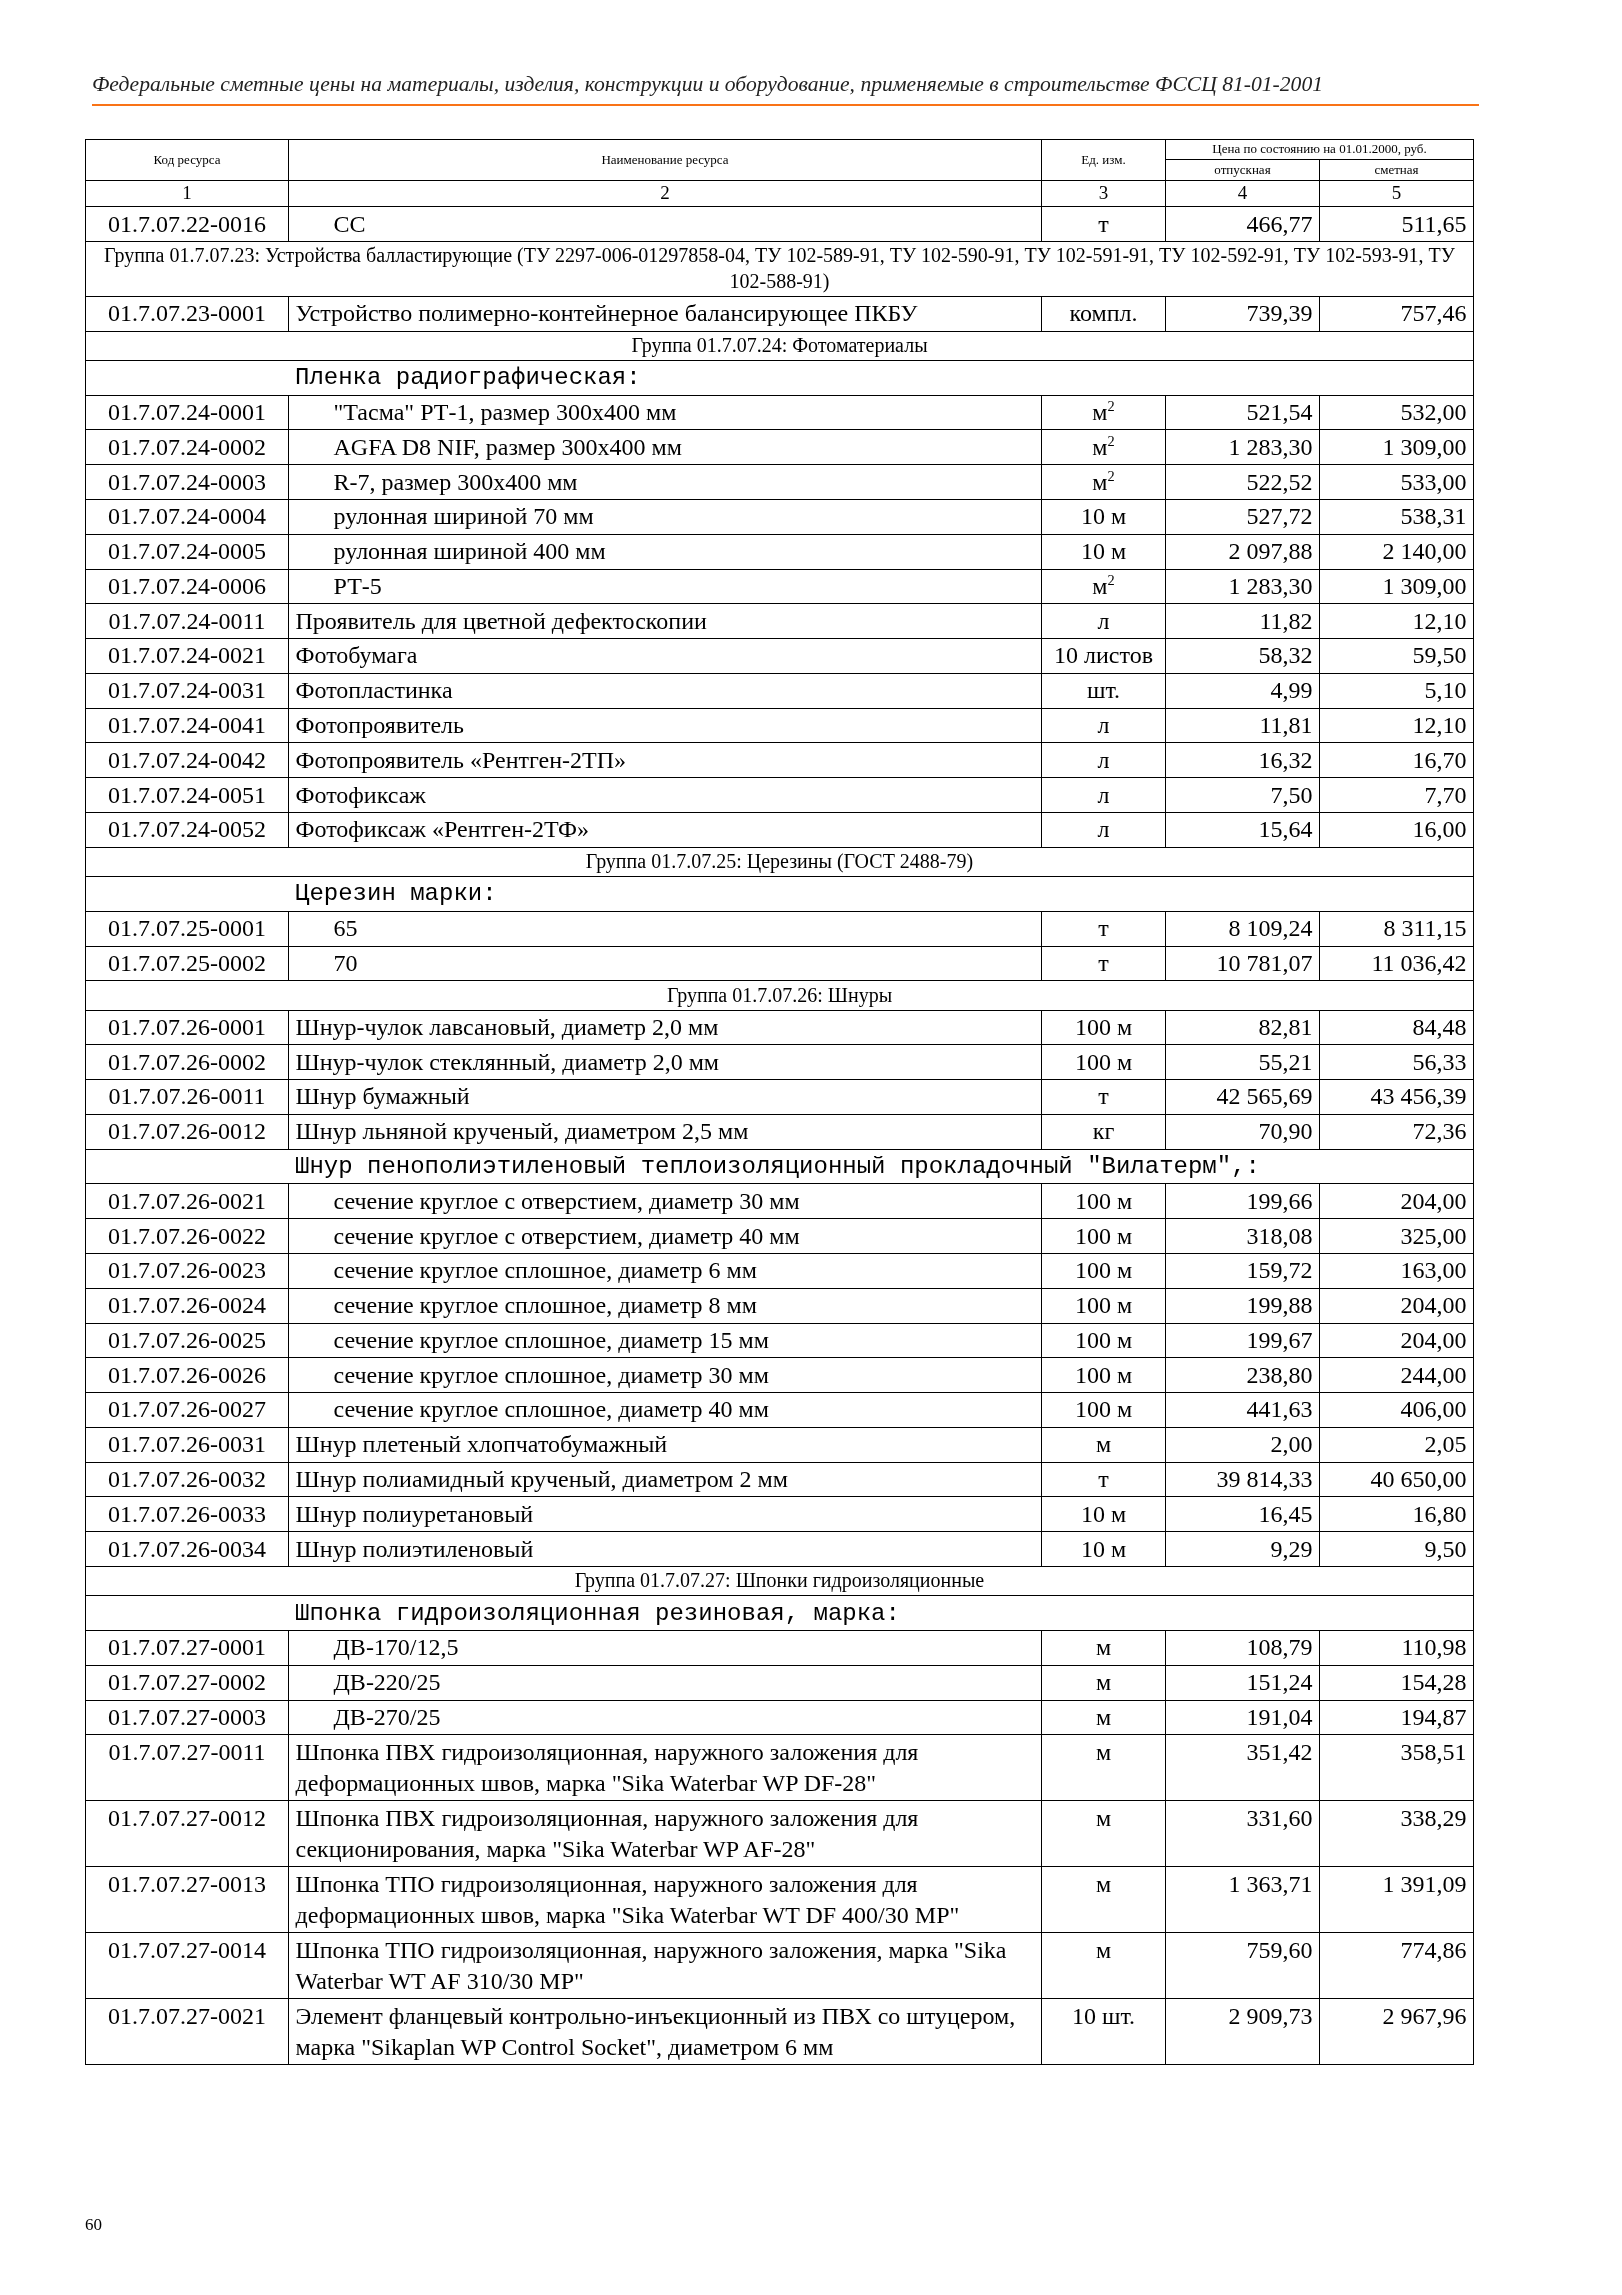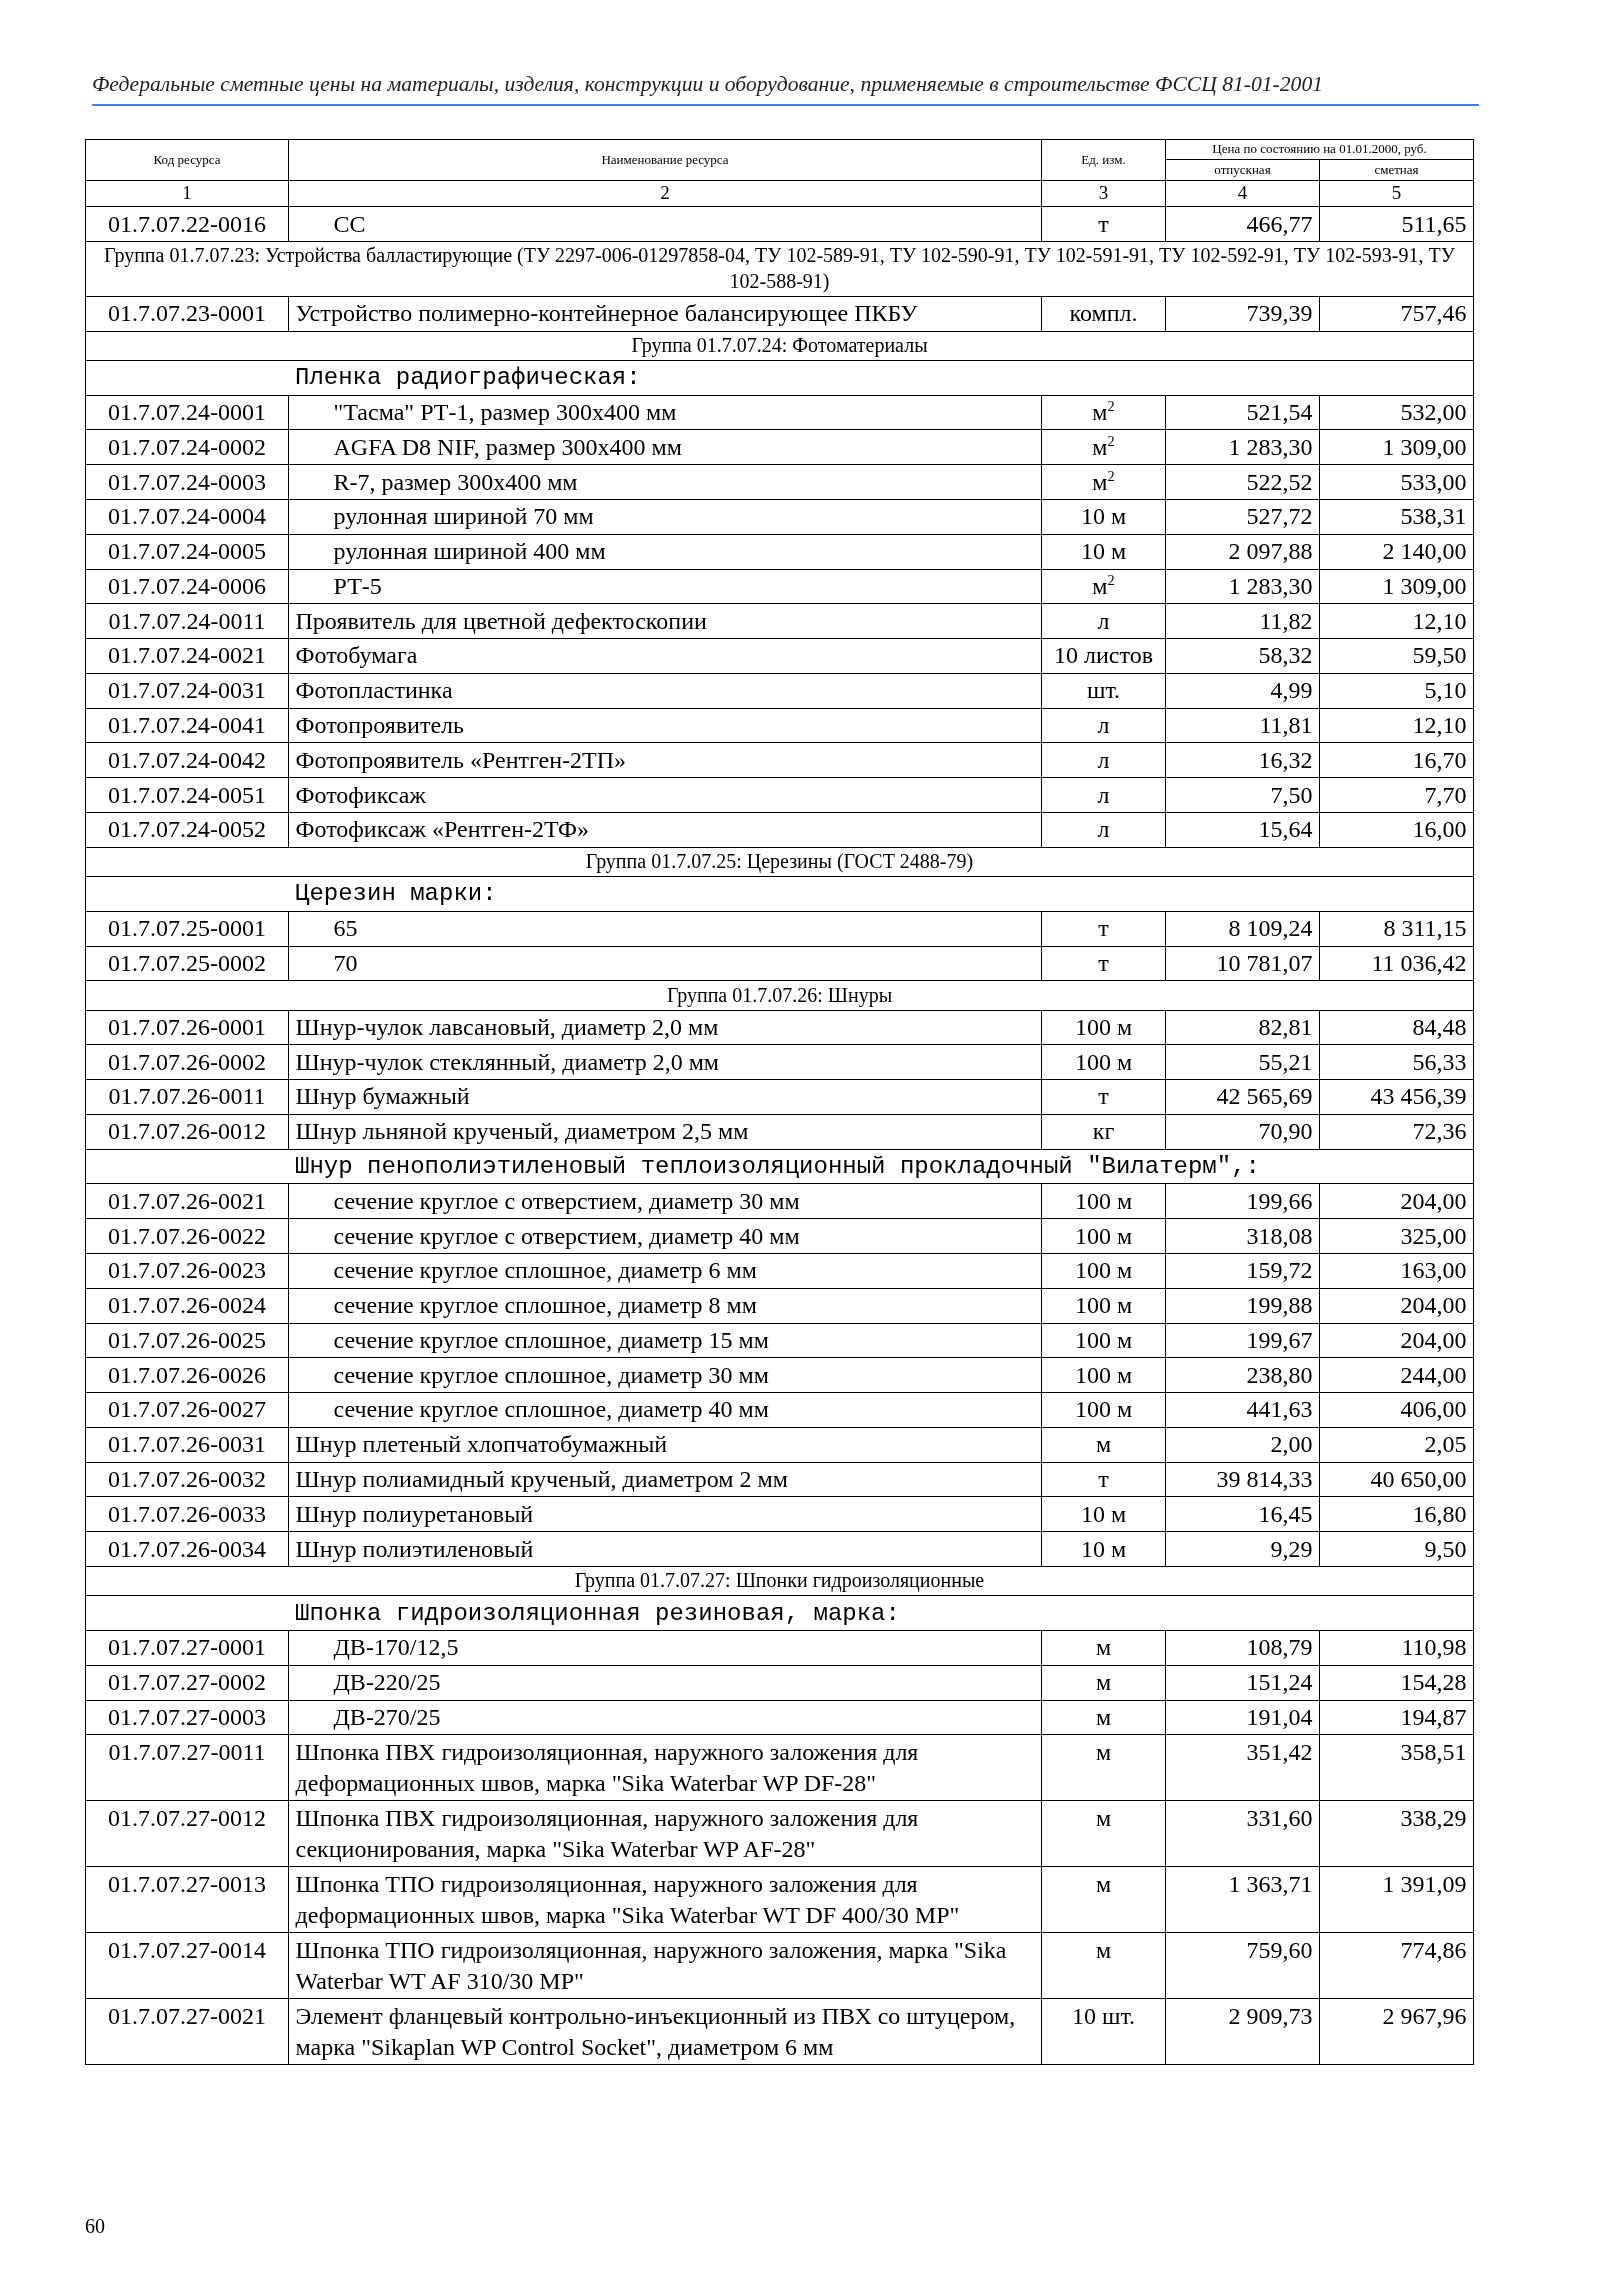--- a/index.html
+++ b/index.html
@@ -1,37 +1,37 @@
 <!DOCTYPE html>
 <html style="font-size:10.5px"><head>
 <meta charset="utf-8">
 <style>
   html, body { margin: 0; padding: 0; background: #ffffff; }
   body { width: 1623px; height: 2295px; position: relative; font-family: "Liberation Serif", "DejaVu Serif", serif; color: #000; }
   .running-header {
     position: absolute; left: 92px; top: 72px; width: 1387px;
     font-style: italic; font-size: 21.6px; color: #222;
-    border-bottom: 2px solid #3b82f6; padding-bottom: 6.5px; white-space: nowrap;
+    border-bottom: 2px solid #f97316; padding-bottom: 6.5px; white-space: nowrap;
   }
   table.price {
     position: absolute; left: 85px; top: 139px; width: 1387px;
     border-collapse: collapse; table-layout: fixed; font-size: 24px; line-height: 1.3;
   }
   table.price td, table.price th { border: 1.6px solid #000; padding: 1.3px 6.5px; vertical-align: top; font-weight: normal; }
   table.price th { font-size: 13px; text-align: center; vertical-align: middle; }
   col.c1 { width: 203px; } col.c2 { width: 753px; } col.c3 { width: 124px; } col.c4 { width: 154px; } col.c5 { width: 154px; }
   .num-row td { text-align: center; font-size: 19px; padding: 0; line-height: 1.2; }
   td.code { text-align: center; white-space: nowrap; }
   td.unit { text-align: center; }
   td.price-cell { text-align: right; }
   td.group { text-align: center; font-weight: bold; font-size: 20px; line-height: 1.28; }
   td.subheader { padding-left: 209px !important; font-family: Liberation Mono, monospace; }
   .indent { padding-left: 38px; display: inline-block; }
   sup { font-size: 60%; vertical-align: super; line-height: 0; }
-  .page-number { position: absolute; left: 85px; top: 2215px; font-size: 20px; }
+  .page-number { position: absolute; left: 85px; top: 2215px; font-size: 17px; }
 </style>
 </head>
 <body>
 
 <div class="running-header">Федеральные сметные цены на материалы, изделия, конструкции и оборудование, применяемые в строительстве ФССЦ 81-01-2001</div>
 
 <table class="price">
   <colgroup>
       <col class="c1">
       <col class="c2">

